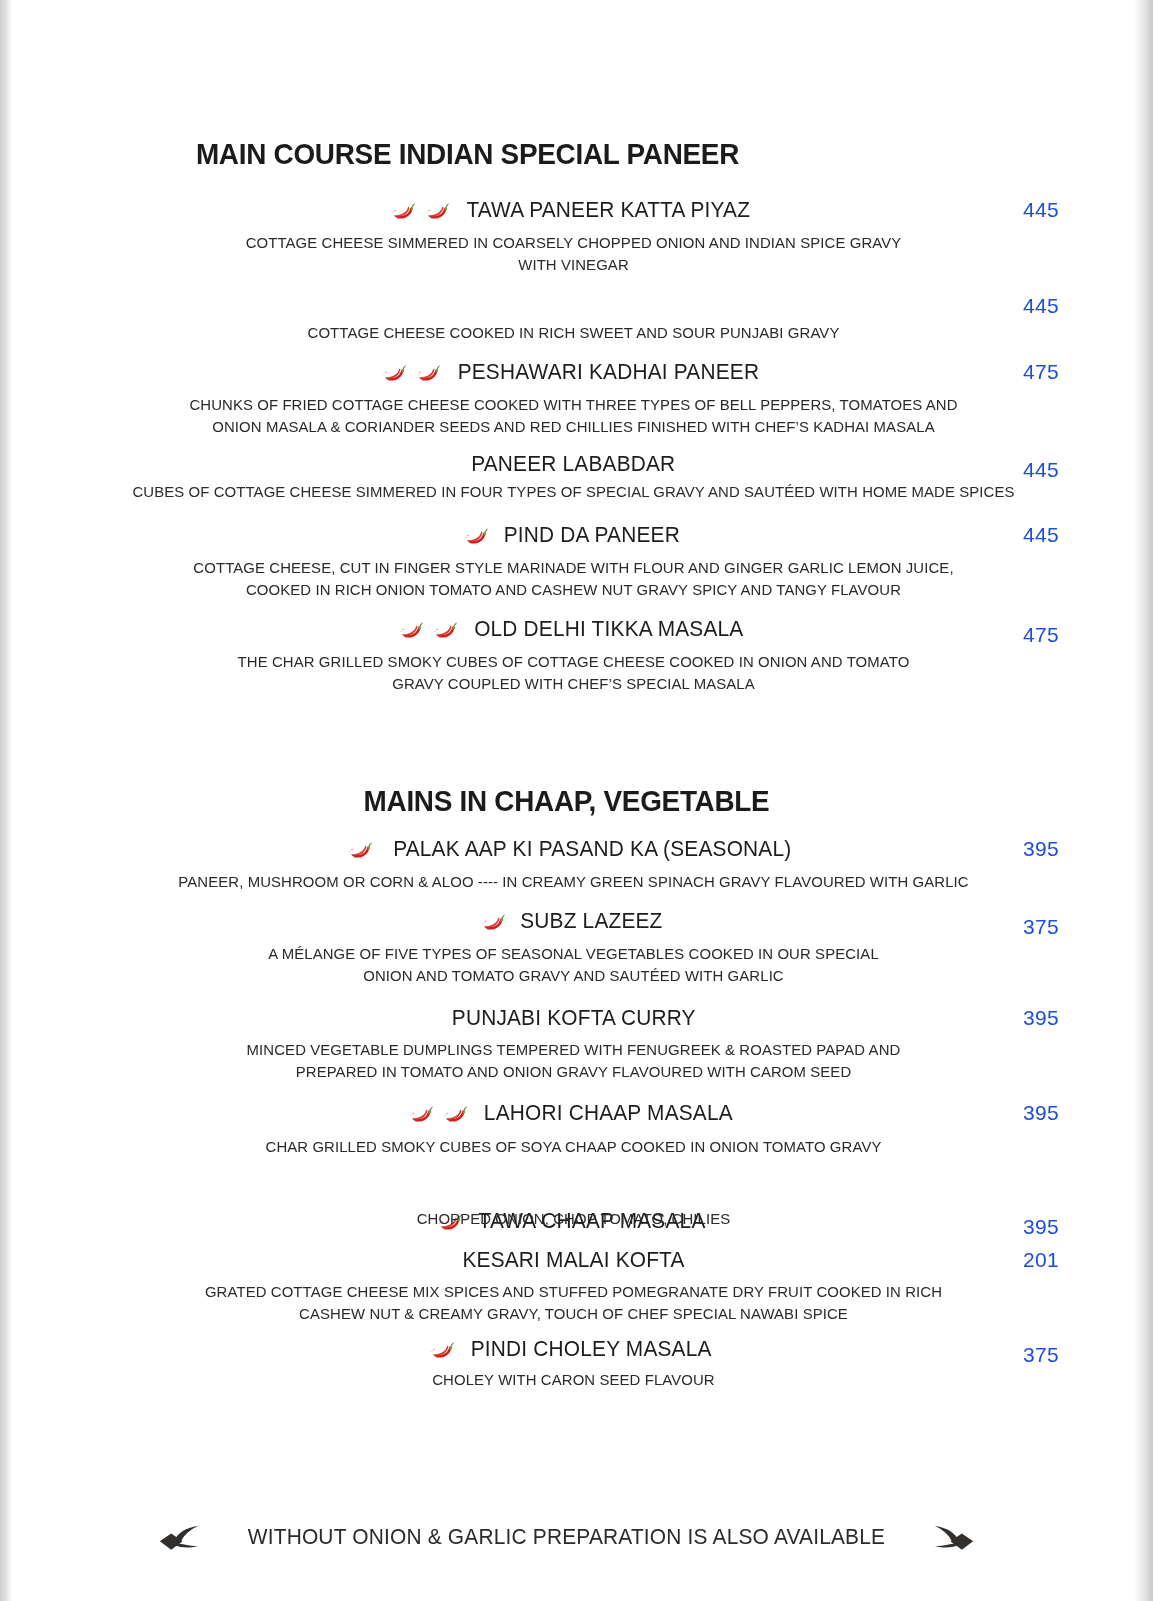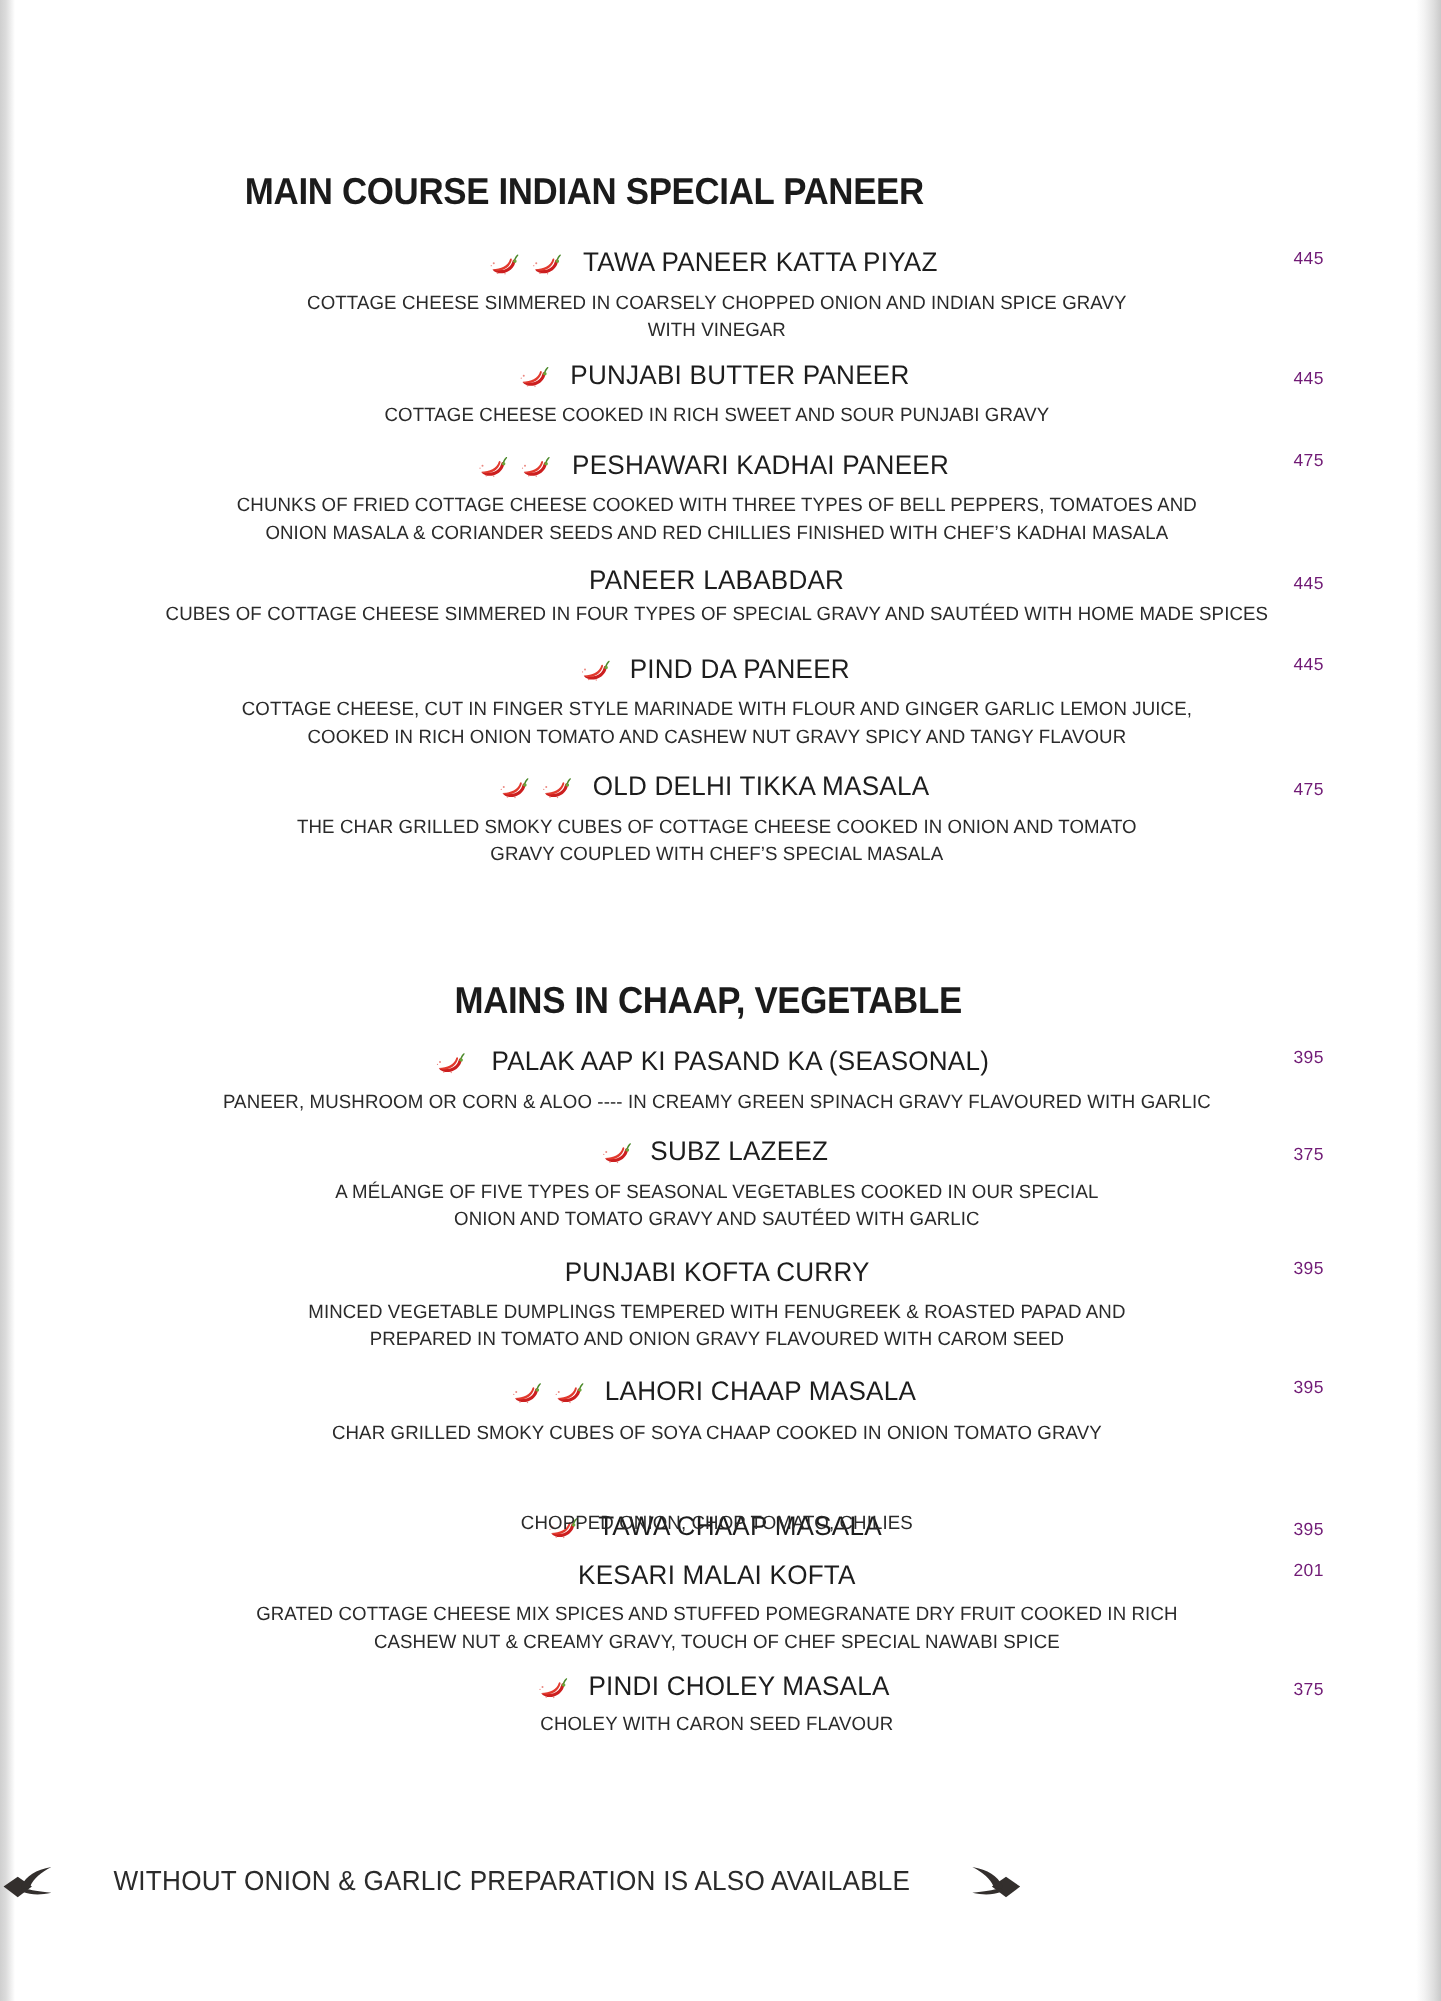--- a/index.html
+++ b/index.html
@@ -86,42 +86,44 @@
     transform: scaleX(0.97);
     transform-origin: center;
   }
 
   .chilis { display: inline-flex; align-items: center; gap: 8px; flex-shrink: 0; }
   .chili { display: block; width: 26px; height: 18px; }
 
   .item-price {
     position: absolute;
     right: 74px;
-    font-size: 14px;
-    color: #701a75;
+    font-size: 21px;
+    color: #1d4ed8;
     letter-spacing: 0.3px;
     white-space: nowrap;
   }
 
   .item-desc {
     text-align: center;
     font-size: 15.3px;
     color: #2a2a2a;
     letter-spacing: 0.1px;
     line-height: 1.47;
     transform: scaleX(0.975);
     transform-origin: center;
     white-space: pre-line;
   }
 
   
   .footer-note {
     display: flex;
     align-items: center;
+    justify-content: center;
     gap: 30px;
+    margin-top: 32px;
   }
   .footer-text {
     font-size: 22px;
     color: #2b2b2b;
     letter-spacing: 0.2px;
     white-space: nowrap;
     transform: scaleX(0.95);
     transform-origin: center;
   }
   .ornament { width: 44px; height: 34px; display: block; flex-shrink: 0; }
@@ -162,35 +164,21 @@
                     <circle cx="24" cy="34" r="1.1" fill="#e8736b" opacity="0.85"></circle>
                     <circle cx="2" cy="21" r="1" fill="#e8736b" opacity="0.85"></circle>
                   </svg>
                 </span>
                 <span class="item-name">TAWA PANEER KATTA PIYAZ</span>
               </span><span class="item-price" style="top: 0px;">445</span></div>
             <div class="item-desc" style="position: absolute; left: 0px; right: 0px; top: 232px;">COTTAGE CHEESE SIMMERED IN COARSELY CHOPPED ONION AND INDIAN SPICE GRAVY
 WITH VINEGAR</div>
           </div>
           <div class="item">
-            <div class="item-headline" style="position: absolute; left: 0px; right: 0px; top: 288px;"><span class="name-wrap">
-                <span class="chilis">
-                  <svg viewBox="0 0 52 36" class="chili">
-                    <path d="M4 27c3.5 5 11 7.5 19 5.6C32.5 30.3 39 23.5 40.6 15.2c.5-2.6-.3-3.9-1.8-4.1-1.6-.2-2.4 1-3 3.3-1.5 5.9-6.1 10.8-12.2 12.6C18.6 28.5 11 28.5 4 27z" fill="#cc1f1f"></path>
-                    <path d="M4.2 26.8c6.6-.3 12.8-1.5 17.6-4 5.4-2.8 8.8-7 10.2-12 .3-1.2 1.4-1.6 2.2-1 .8.6.8 1.7.4 3-1.9 7-7.3 12.7-14.9 15.2C13.7 30.1 8.3 29.4 4.2 26.8z" fill="#e23a2e"></path>
-                    <path d="M38.4 11.6c1.1-3.4 3-6.2 5.6-8.3.9-.7 1.9.4 1.2 1.3-2.3 2.6-3.8 5.1-4.6 7.7-.6 1.8-2.8 1.1-2.2-.7z" fill="#4c8a2b"></path>
-                    <path d="M36.5 14.8c.8-2.3 2.3-3.6 4.2-3.3 1.7.3 2.3 1.9 1.6 3.6-.5 1.3-1.8 1.7-3.2 1.3-1.2-.3-2.1-.8-2.6-1.6z" fill="#6aa63a"></path>
-                    <circle cx="6" cy="17" r="1.6" fill="#e8736b" opacity="0.85"></circle>
-                    <circle cx="12" cy="33" r="1.3" fill="#e8736b" opacity="0.85"></circle>
-                    <circle cx="24" cy="34" r="1.1" fill="#e8736b" opacity="0.85"></circle>
-                    <circle cx="2" cy="21" r="1" fill="#e8736b" opacity="0.85"></circle>
-                  </svg>
-                </span>
-                <span class="item-name">PUNJABI BUTTER PANEER</span>
-              </span><span class="item-price" style="top: 6px;">445</span></div>
+            <div class="item-headline" style="position: absolute; left: 0px; right: 0px; top: 288px;"><span class="item-price" style="top: 6px;">445</span></div>
             <div class="item-desc" style="position: absolute; left: 0px; right: 0px; top: 322px;">COTTAGE CHEESE COOKED IN RICH SWEET AND SOUR PUNJABI GRAVY</div>
           </div>
           <div class="item">
             <div class="item-headline" style="position: absolute; left: 0px; right: 0px; top: 360px;"><span class="name-wrap">
                 <span class="chilis">
                   <svg viewBox="0 0 52 36" class="chili">
                     <path d="M4 27c3.5 5 11 7.5 19 5.6C32.5 30.3 39 23.5 40.6 15.2c.5-2.6-.3-3.9-1.8-4.1-1.6-.2-2.4 1-3 3.3-1.5 5.9-6.1 10.8-12.2 12.6C18.6 28.5 11 28.5 4 27z" fill="#cc1f1f"></path>
                     <path d="M4.2 26.8c6.6-.3 12.8-1.5 17.6-4 5.4-2.8 8.8-7 10.2-12 .3-1.2 1.4-1.6 2.2-1 .8.6.8 1.7.4 3-1.9 7-7.3 12.7-14.9 15.2C13.7 30.1 8.3 29.4 4.2 26.8z" fill="#e23a2e"></path>
                     <path d="M38.4 11.6c1.1-3.4 3-6.2 5.6-8.3.9-.7 1.9.4 1.2 1.3-2.3 2.6-3.8 5.1-4.6 7.7-.6 1.8-2.8 1.1-2.2-.7z" fill="#4c8a2b"></path>
                     <path d="M36.5 14.8c.8-2.3 2.3-3.6 4.2-3.3 1.7.3 2.3 1.9 1.6 3.6-.5 1.3-1.8 1.7-3.2 1.3-1.2-.3-2.1-.8-2.6-1.6z" fill="#6aa63a"></path>

